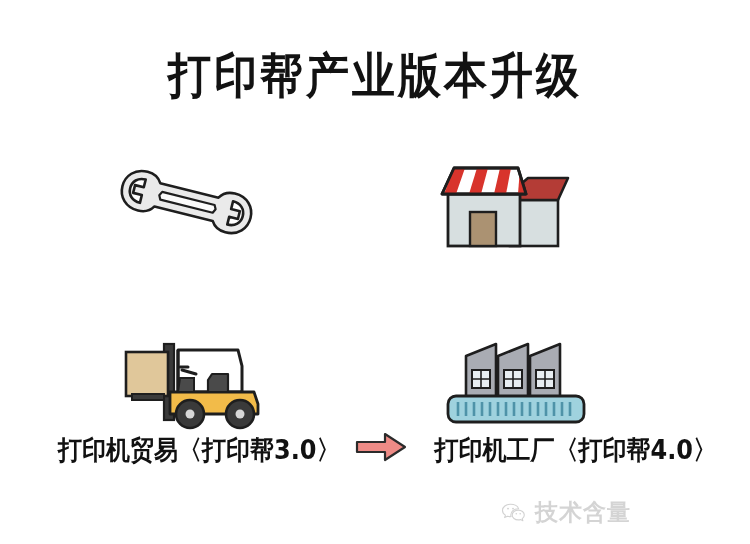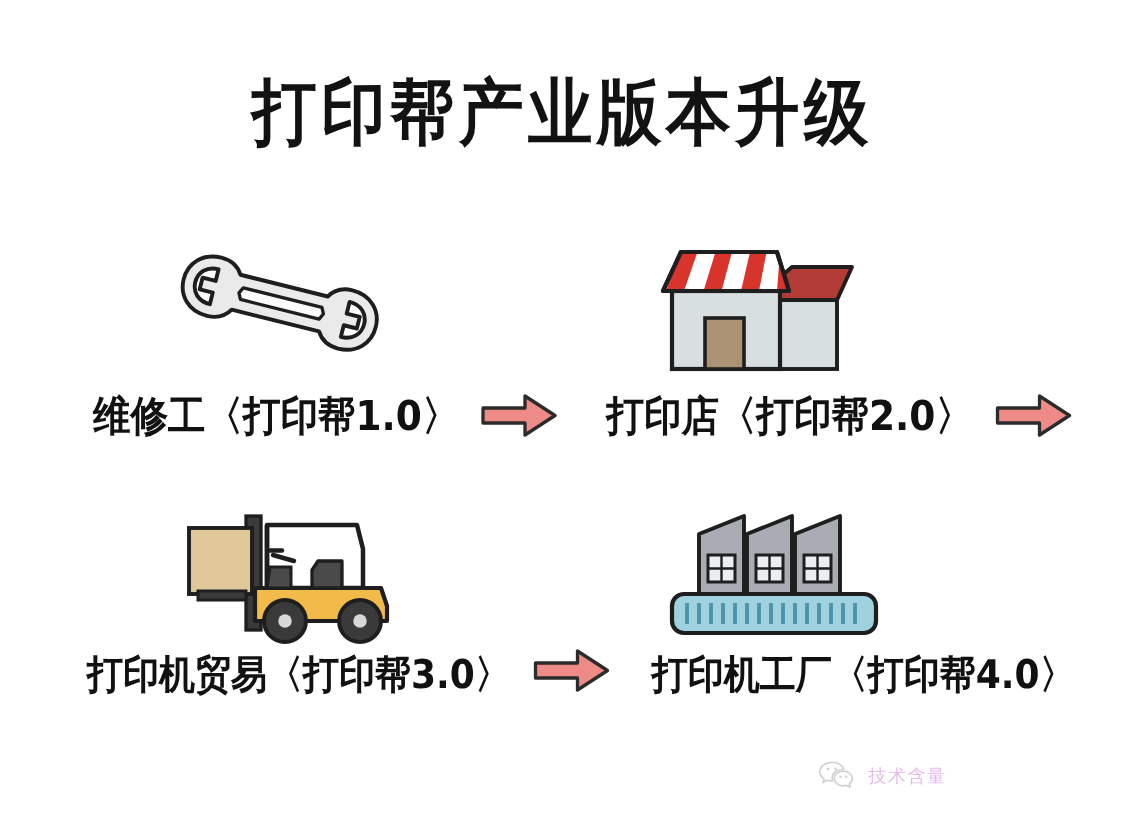--- a/index.html
+++ b/index.html
@@ -91,23 +91,23 @@
     position: absolute;
     right: 22px;
     bottom: 16px;
     display: flex;
     align-items: center;
     gap: 8px;
     opacity: 0.30;
   }
   .watermark .wm-text {
     font-family: "DejaVu Sans", sans-serif;
-    font-size: 12px;
-    font-weight: 400;
-    color: #a21caf;
+    font-size: 23px;
+    font-weight: 700;
+    color: #737373;
     letter-spacing: 1px;
   }
   .watermark .wm-logo { width: 26px; height: 22px; flex: 0 0 auto; }
   .watermark .wm-logo svg { display: block; width: 100%; height: 100%; }
 </style>
 </head>
 <body>
 
 <div class="canvas">
 
@@ -222,39 +222,20 @@
         <path d="M90 70 L90 84"></path>
           <path d="M98 70 L98 84"></path>
           <path d="M106 70 L106 84"></path>
         <path d="M114 70 L114 84"></path>
           <path d="M122 70 L122 84"></path>
           <path d="M130 70 L130 84"></path>
       </g>
     </svg>
   </div>
 
-  <div class="row row-1">
-    <div class="step-label">维修工〈打印帮1.0〉</div>
-
-    <span class="arrow">
-      <svg viewBox="0 0 52 30" xmlns="http://www.w3.org/2000/svg">
-        <path d="M2 10 L30 10 L30 2 L50 15 L30 28 L30 20 L2 20 Z" fill="#ee8b86" stroke="#2b2b2b" stroke-width="2.2" stroke-linejoin="round"></path>
-      </svg>
-    </span>
-
-    <span class="gap-a"></span>
-
-    <div class="step-label">打印店〈打印帮2.0〉</div>
-
-    <span class="arrow">
-      <svg viewBox="0 0 52 30" xmlns="http://www.w3.org/2000/svg">
-        <path d="M2 10 L30 10 L30 2 L50 15 L30 28 L30 20 L2 20 Z" fill="#ee8b86" stroke="#2b2b2b" stroke-width="2.2" stroke-linejoin="round"></path>
-      </svg>
-    </span>
-  </div>
 
   <div class="row row-2">
     <div class="step-label">打印机贸易〈打印帮3.0〉</div>
 
     <span class="arrow">
       <svg viewBox="0 0 52 30" xmlns="http://www.w3.org/2000/svg">
         <path d="M2 10 L30 10 L30 2 L50 15 L30 28 L30 20 L2 20 Z" fill="#ee8b86" stroke="#2b2b2b" stroke-width="2.2" stroke-linejoin="round"></path>
       </svg>
     </span>
 

